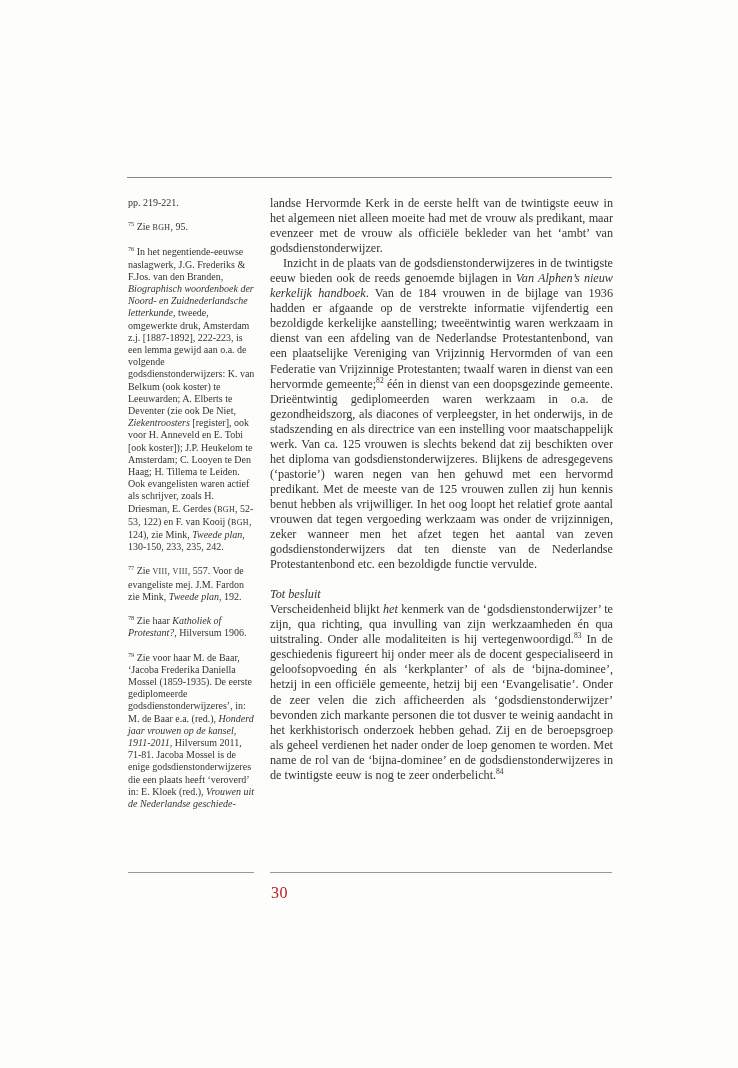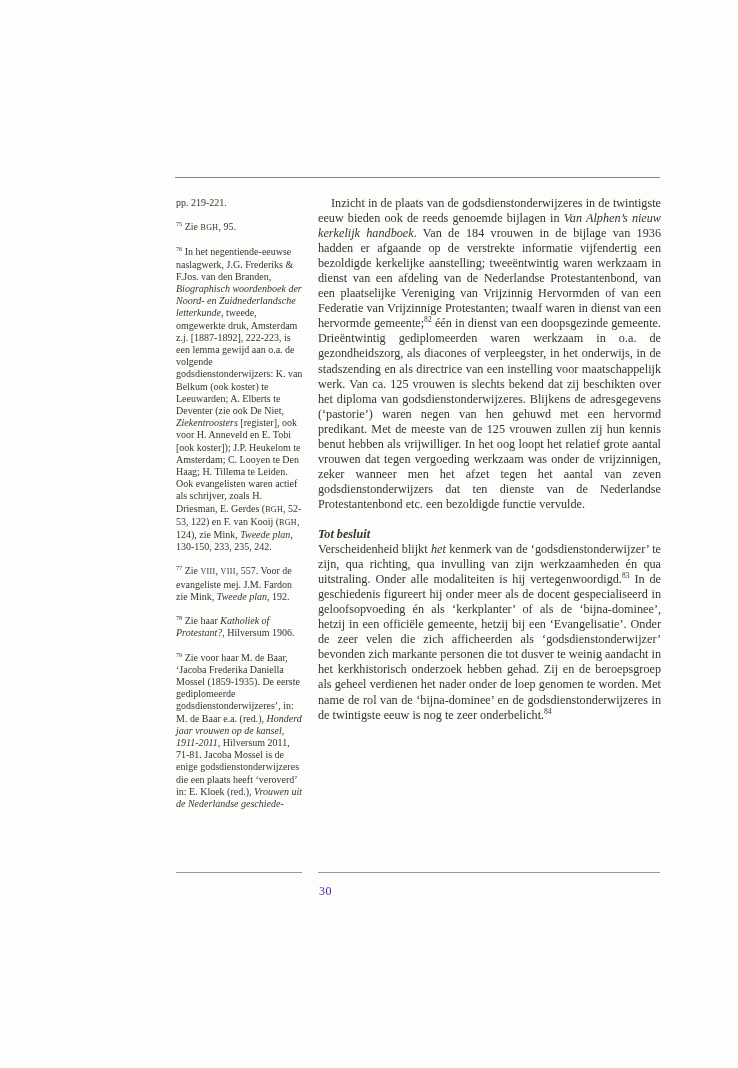--- a/index.html
+++ b/index.html
@@ -3,68 +3,69 @@
 <meta charset="utf-8">
 <style>
   * { box-sizing: border-box; }
   html, body { margin: 0; padding: 0; }
   body {
     width: 738px; height: 1068px;
     background: #fdfdfc;
     font-family: "Liberation Serif", serif;
     color: #37332e;
   }
-  .page { position: relative; width: 660px; height: 1068px; overflow: hidden; background: #fdfdfc; margin-left: 48px; }
+  .page { position: relative; width: 660px; height: 1068px; overflow: hidden; background: #fdfdfc; }
 
   .rule { position: absolute; height: 1px; background: #8f8d8a; }
   .rule-top { left: 127px; top: 177px; width: 485px; background: #878582; }
   .rule-bl  { left: 128px; top: 872px; width: 126px; background: #9a9894; }
   .rule-br  { left: 270px; top: 872px; width: 342px; background: #9a9894; }
 
   .footnotes {
     position: absolute; left: 128px; top: 197px; width: 128px;
     font-size: 10px; line-height: 12.2px; text-align: left;
     overflow-wrap: break-word; hyphens: auto;
   }
   .footnote { margin: 0 0 12px 0; }
 
   .main {
     position: absolute; left: 270px; top: 196px; width: 343px;
     font-size: 12.2px; line-height: 15.05px; text-align: justify;
     hyphens: auto;
   }
   .p-block { margin: 0; }
   .p-block.indent { text-indent: 13px; }
-  .h-block { margin: 15px 0 0 0; font-style: italic; font-weight: bold; }
+  .h-block { margin: 15px 0 0 0; font-style: italic; }
 
   .it  { font-style: italic; }
   .sc  { font-size: 0.8em; letter-spacing: 0.04em; }
   .sup { vertical-align: super; font-size: 0.62em; line-height: 0; }
 
   .pagenum {
     position: absolute; left: 271px; top: 884px;
-    font-size: 12px; letter-spacing: 0.5px; color: #4c1d95;
+    font-size: 16px; letter-spacing: 0.5px; color: #b91c1c;
   }
 </style>
 </head>
 <body>
 
 <div class="page">
   <div class="rule rule-top"></div>
 
   <div class="footnotes">
       <div class="footnote"><span>pp. 219-221.</span></div>
       <div class="footnote"><span class="sup">75</span><span> Zie </span><span class="sc">BGH</span><span>, 95.</span></div>
       <div class="footnote"><span class="sup">76</span><span> In het negentiende-eeuwse naslagwerk, J.G. Frederiks &amp; F.Jos. van den Branden, </span><span class="it">Biographisch woordenboek der Noord- en Zuidnederlandsche letterkunde</span><span>, tweede, omgewerkte druk, Amsterdam z.j. [1887-1892], 222-223, is een lemma gewijd aan o.a. de volgende godsdienstonderwijzers: K. van Belkum (ook koster) te Leeuwarden; A. Elberts te Deventer (zie ook De Niet, </span><span class="it">Ziekentroosters</span><span> [register], ook voor H. Anneveld en E. Tobi [ook koster]); J.P. Heukelom te Amsterdam; C. Looyen te Den Haag; H. Tillema te Leiden. Ook evangelisten waren actief als schrijver, zoals H. Driesman, E. Gerdes (</span><span class="sc">BGH</span><span>, 52-53, 122) en F. van Kooij (</span><span class="sc">BGH</span><span>, 124), zie Mink, </span><span class="it">Tweede plan</span><span>, 130-150, 233, 235, 242.</span></div>
       <div class="footnote"><span class="sup">77</span><span> Zie </span><span class="sc">VIII</span><span>, </span><span class="sc">VIII</span><span>, 557. Voor de evangeliste mej. J.M. Fardon zie Mink, </span><span class="it">Tweede plan</span><span>, 192.</span></div>
       <div class="footnote"><span class="sup">78</span><span> Zie haar </span><span class="it">Katholiek of Protestant?</span><span>, Hilversum 1906.</span></div>
       <div class="footnote"><span class="sup">79</span><span> Zie voor haar M. de Baar, ‘Jacoba Frederika Daniella Mossel (1859-1935). De eerste gediplomeerde godsdienstonderwijzeres’, in: M. de Baar e.a. (red.), </span><span class="it">Honderd jaar vrouwen op de kansel, 1911-2011</span><span>, Hilversum 2011, 71-81. Jacoba Mossel is de enige godsdienstonderwijzeres die een plaats heeft ‘veroverd’ in: E. Kloek (red.), </span><span class="it">Vrouwen uit de Nederlandse geschiede-</span></div>
     </div>
 
   <div class="main">
+      <div class="p-block"><span>landse Hervormde Kerk in de eerste helft van de twintigste eeuw in het algemeen niet alleen moeite had met de vrouw als predikant, maar evenzeer met de vrouw als officiële bekleder van het ‘ambt’ van godsdienstonderwijzer.</span></div>
       <div class="p-block indent"><span>Inzicht in de plaats van de godsdienstonderwijzeres in de twintigste eeuw bieden ook de reeds genoemde bijlagen in </span><span class="it">Van Alphen’s nieuw kerkelijk handboek</span><span>. Van de 184 vrouwen in de bijlage van 1936 hadden er afgaande op de verstrekte informatie vijfendertig een bezoldigde kerkelijke aanstelling; tweeëntwintig waren werkzaam in dienst van een afdeling van de Nederlandse Protestantenbond, van een plaatselijke Vereniging van Vrijzinnig Hervormden of van een Federatie van Vrijzinnige Protestanten; twaalf waren in dienst van een hervormde gemeente;</span><span class="sup">82</span><span> één in dienst van een doopsgezinde gemeente. Drieëntwintig gediplomeerden waren werkzaam in o.a. de gezondheidszorg, als diacones of verpleegster, in het onderwijs, in de stadszending en als directrice van een instelling voor maatschappelijk werk. Van ca. 125 vrouwen is slechts bekend dat zij beschikten over het diploma van godsdienstonderwijzeres. Blijkens de adresgegevens (‘pastorie’) waren negen van hen gehuwd met een hervormd predikant. Met de meeste van de 125 vrouwen zullen zij hun kennis benut hebben als vrijwilliger. In het oog loopt het relatief grote aantal vrouwen dat tegen vergoeding werkzaam was onder de vrijzinnigen, zeker wanneer men het afzet tegen het aantal van zeven godsdienstonderwijzers dat ten dienste van de Nederlandse Protestantenbond etc. een bezoldigde functie vervulde.</span></div>
       <div class="h-block"><span class="it">Tot besluit</span></div>
       <div class="p-block"><span>Verscheidenheid blijkt </span><span class="it">het</span><span> kenmerk van de ‘godsdienstonderwijzer’ te zijn, qua richting, qua invulling van zijn werkzaamheden én qua uitstraling. Onder alle modaliteiten is hij vertegenwoordigd.</span><span class="sup">83</span><span> In de geschiedenis figureert hij onder meer als de docent gespecialiseerd in geloofsopvoeding én als ‘kerkplanter’ of als de ‘bijna-dominee’, hetzij in een officiële gemeente, hetzij bij een ‘Evangelisatie’. Onder de zeer velen die zich afficheerden als ‘godsdienstonderwijzer’ bevonden zich markante personen die tot dusver te weinig aandacht in het kerkhistorisch onderzoek hebben gehad. Zij en de beroepsgroep als geheel verdienen het nader onder de loep genomen te worden. Met name de rol van de ‘bijna-dominee’ en de godsdienstonderwijzeres in de twintigste eeuw is nog te zeer onderbelicht.</span><span class="sup">84</span></div>
     </div>
 
   <div class="rule rule-bl"></div>
   <div class="rule rule-br"></div>
 
   <div class="pagenum">30</div>
 </div>

